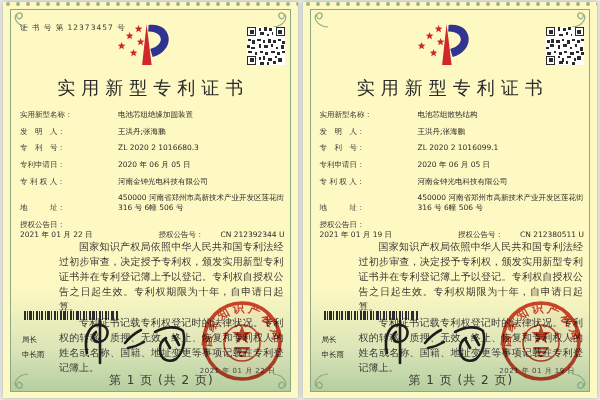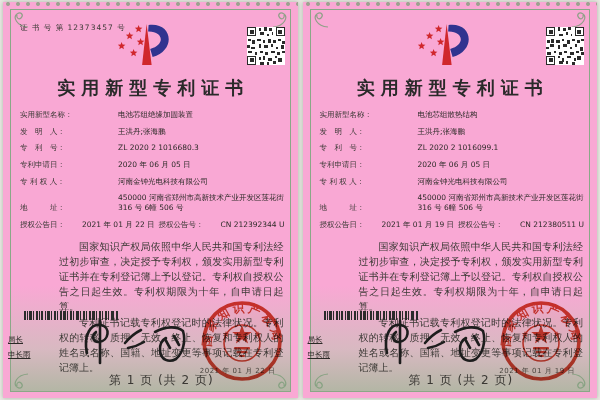--- a/index.html
+++ b/index.html
@@ -1,47 +1,47 @@
 <!DOCTYPE html>
 <html><head>
 <meta charset="utf-8">
 <style>
   html,body{margin:0;padding:0;background:#e9e9e2;}
   .page{width:600px;height:400px;display:flex;gap:5px;padding:2px 3px;box-sizing:border-box;
         font-family:"DejaVu Sans",sans-serif;color:#2e2c29;}
-  .cert{position:relative;flex:1;height:396px;background:#f9a8d4;box-shadow:0 0 4px rgba(60,80,60,.35);
+  .cert{position:relative;flex:1;height:396px;background:#fef9c3;box-shadow:0 0 4px rgba(60,80,60,.35);
         overflow:hidden;}
   .lace{position:absolute;top:0;left:0;right:0;height:7px;
         background-image:radial-gradient(circle at 5px 2px, rgba(125,160,120,.75) 1.5px, transparent 2.4px);
         background-size:10px 7px;background-repeat:repeat-x;}
   .frame{position:absolute;inset:7px 7px 6px 7px;border:1.5px solid #8aa887;pointer-events:none;}
   .bottom-tint{position:absolute;left:8px;right:8px;bottom:7px;height:105px;
         background:linear-gradient(180deg, rgba(176,205,170,0) 0%, rgba(176,205,170,.45) 60%, rgba(150,188,145,.7) 100%);}
   .corner{position:absolute;width:18px;height:18px;opacity:.85;}
   .corner.tl{top:8px;left:8px;}
   .corner.tr{top:8px;right:8px;transform:scaleX(-1);}
   .corner.bl{bottom:7px;left:8px;transform:scaleY(-1);}
   .corner.br{bottom:7px;right:8px;transform:scale(-1,-1);}
   .cert-no{position:absolute;top:21px;left:17px;font-size:7.5px;letter-spacing:1px;color:#3a3834;white-space:nowrap;}
   .logo{position:absolute;top:20px;left:50%;transform:translateX(-60%);}
   .qr{position:absolute;top:25px;right:13px;width:38px;height:38px;}
   .title{position:absolute;top:74px;left:0;width:100%;text-align:center;
-         font-family:"DejaVu Serif",serif;font-weight:bold;font-size:18px;letter-spacing:6px;text-indent:6px;color:#2a2a2a;}
+         font-family:"DejaVu Serif",serif;font-weight:normal;font-size:18px;letter-spacing:6px;text-indent:6px;color:#2a2a2a;}
   .fields{position:absolute;top:108px;left:17px;right:13px;font-size:7.5px;line-height:1.35;}
   .row{display:flex;margin-bottom:6.5px;align-items:flex-end;}
   .row .lab{flex:none;width:62px;white-space:nowrap;color:#3a3834;}
   .row .val{flex:1;color:#2c2a27;margin-left:36px;}
   .grant-row{display:flex;margin-bottom:0;}
   .grant-row .pair{display:flex;white-space:nowrap;}
-  .grant-row .pair.first{width:54%;}
+  .grant-row .pair.first{width:54%;flex-direction:column;}
   .legal{position:absolute;top:237px;left:17px;right:14px;font-size:10px;line-height:1.5;
          text-align:justify;color:#3b3935;margin-left:39px;}
   .legal p{margin:0 0 1px 0;text-indent:2em;}
   .barcode{position:absolute;top:309px;left:21px;}
-  .director{position:absolute;top:330px;left:5px;font-size:7.5px;line-height:2.0;color:#2c2a27;text-decoration:underline;}
+  .director{position:absolute;top:330px;left:19px;font-size:7.5px;line-height:2.0;color:#2c2a27;}
   .signature{position:absolute;top:315px;left:70px;width:118px;height:52px;}
   .seal{position:absolute;top:297px;right:14px;width:84px;height:84px;mix-blend-mode:multiply;opacity:.94;}
   .seal-date{position:absolute;top:364px;right:22px;font-size:7px;color:#4a4640;letter-spacing:.5px;}
   .page-no{position:absolute;bottom:9px;left:11px;width:100%;text-align:center;font-size:12px;
            letter-spacing:1px;color:#3a3834;}
 </style>
 </head>
 <body>
 
 <div class="page">

